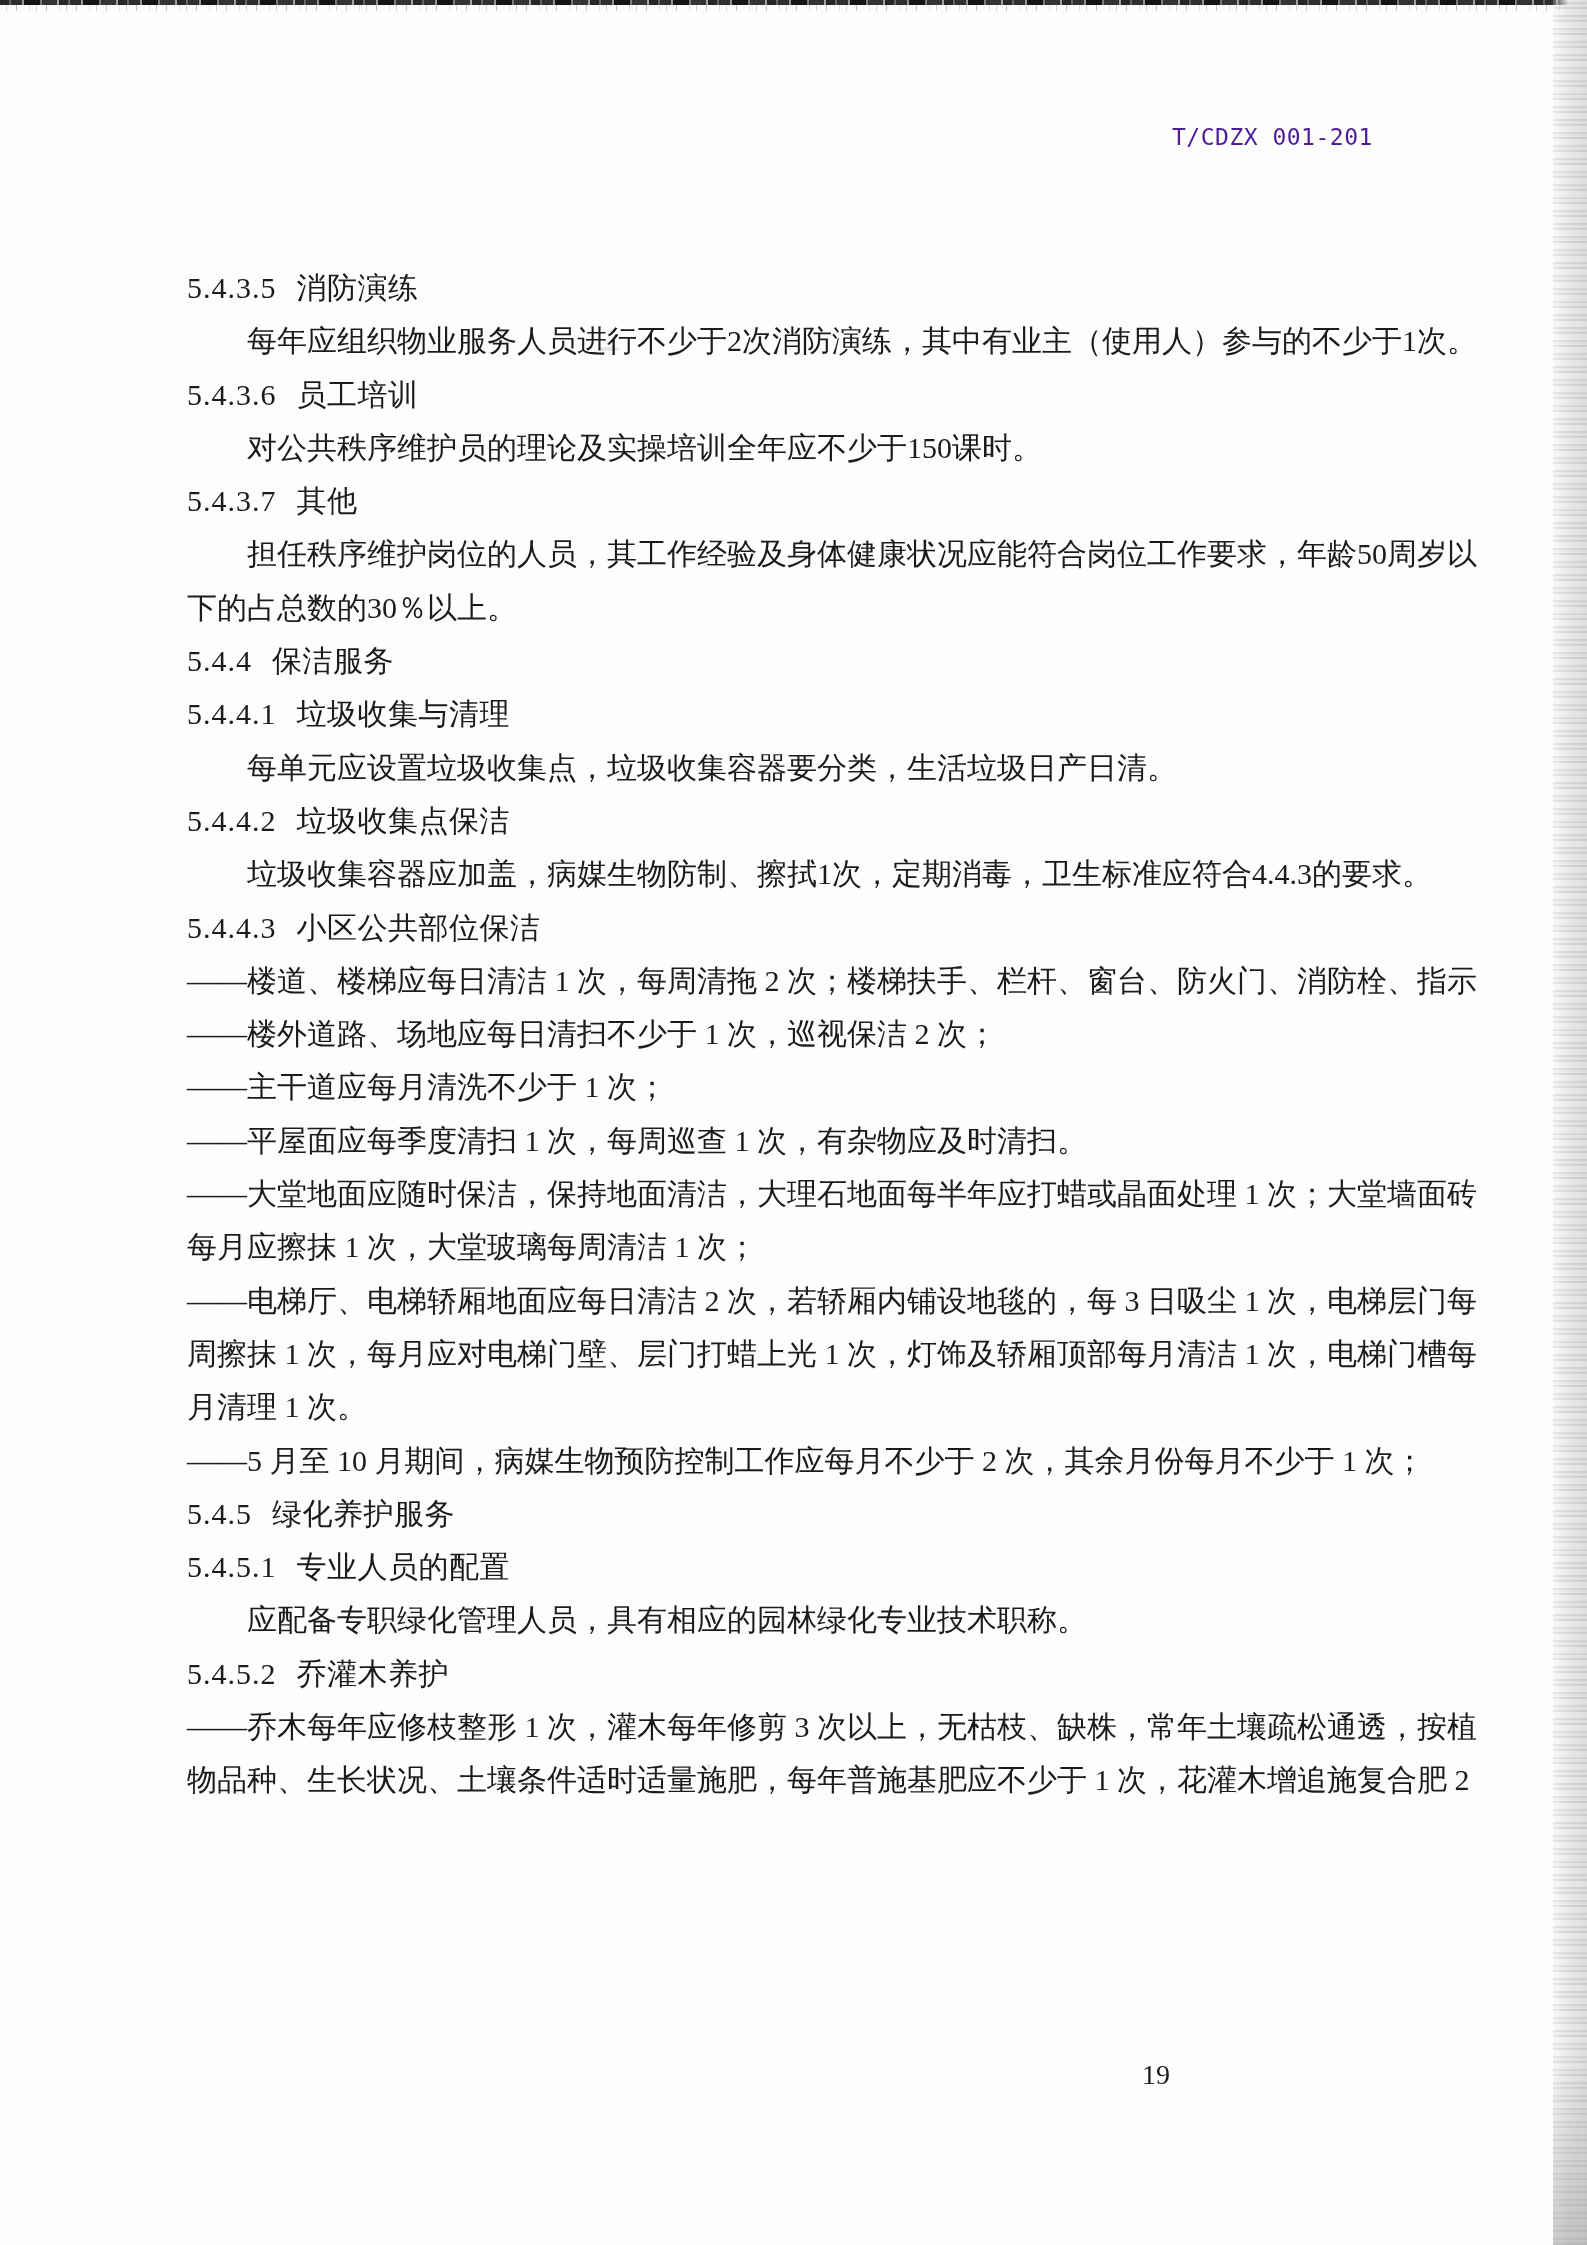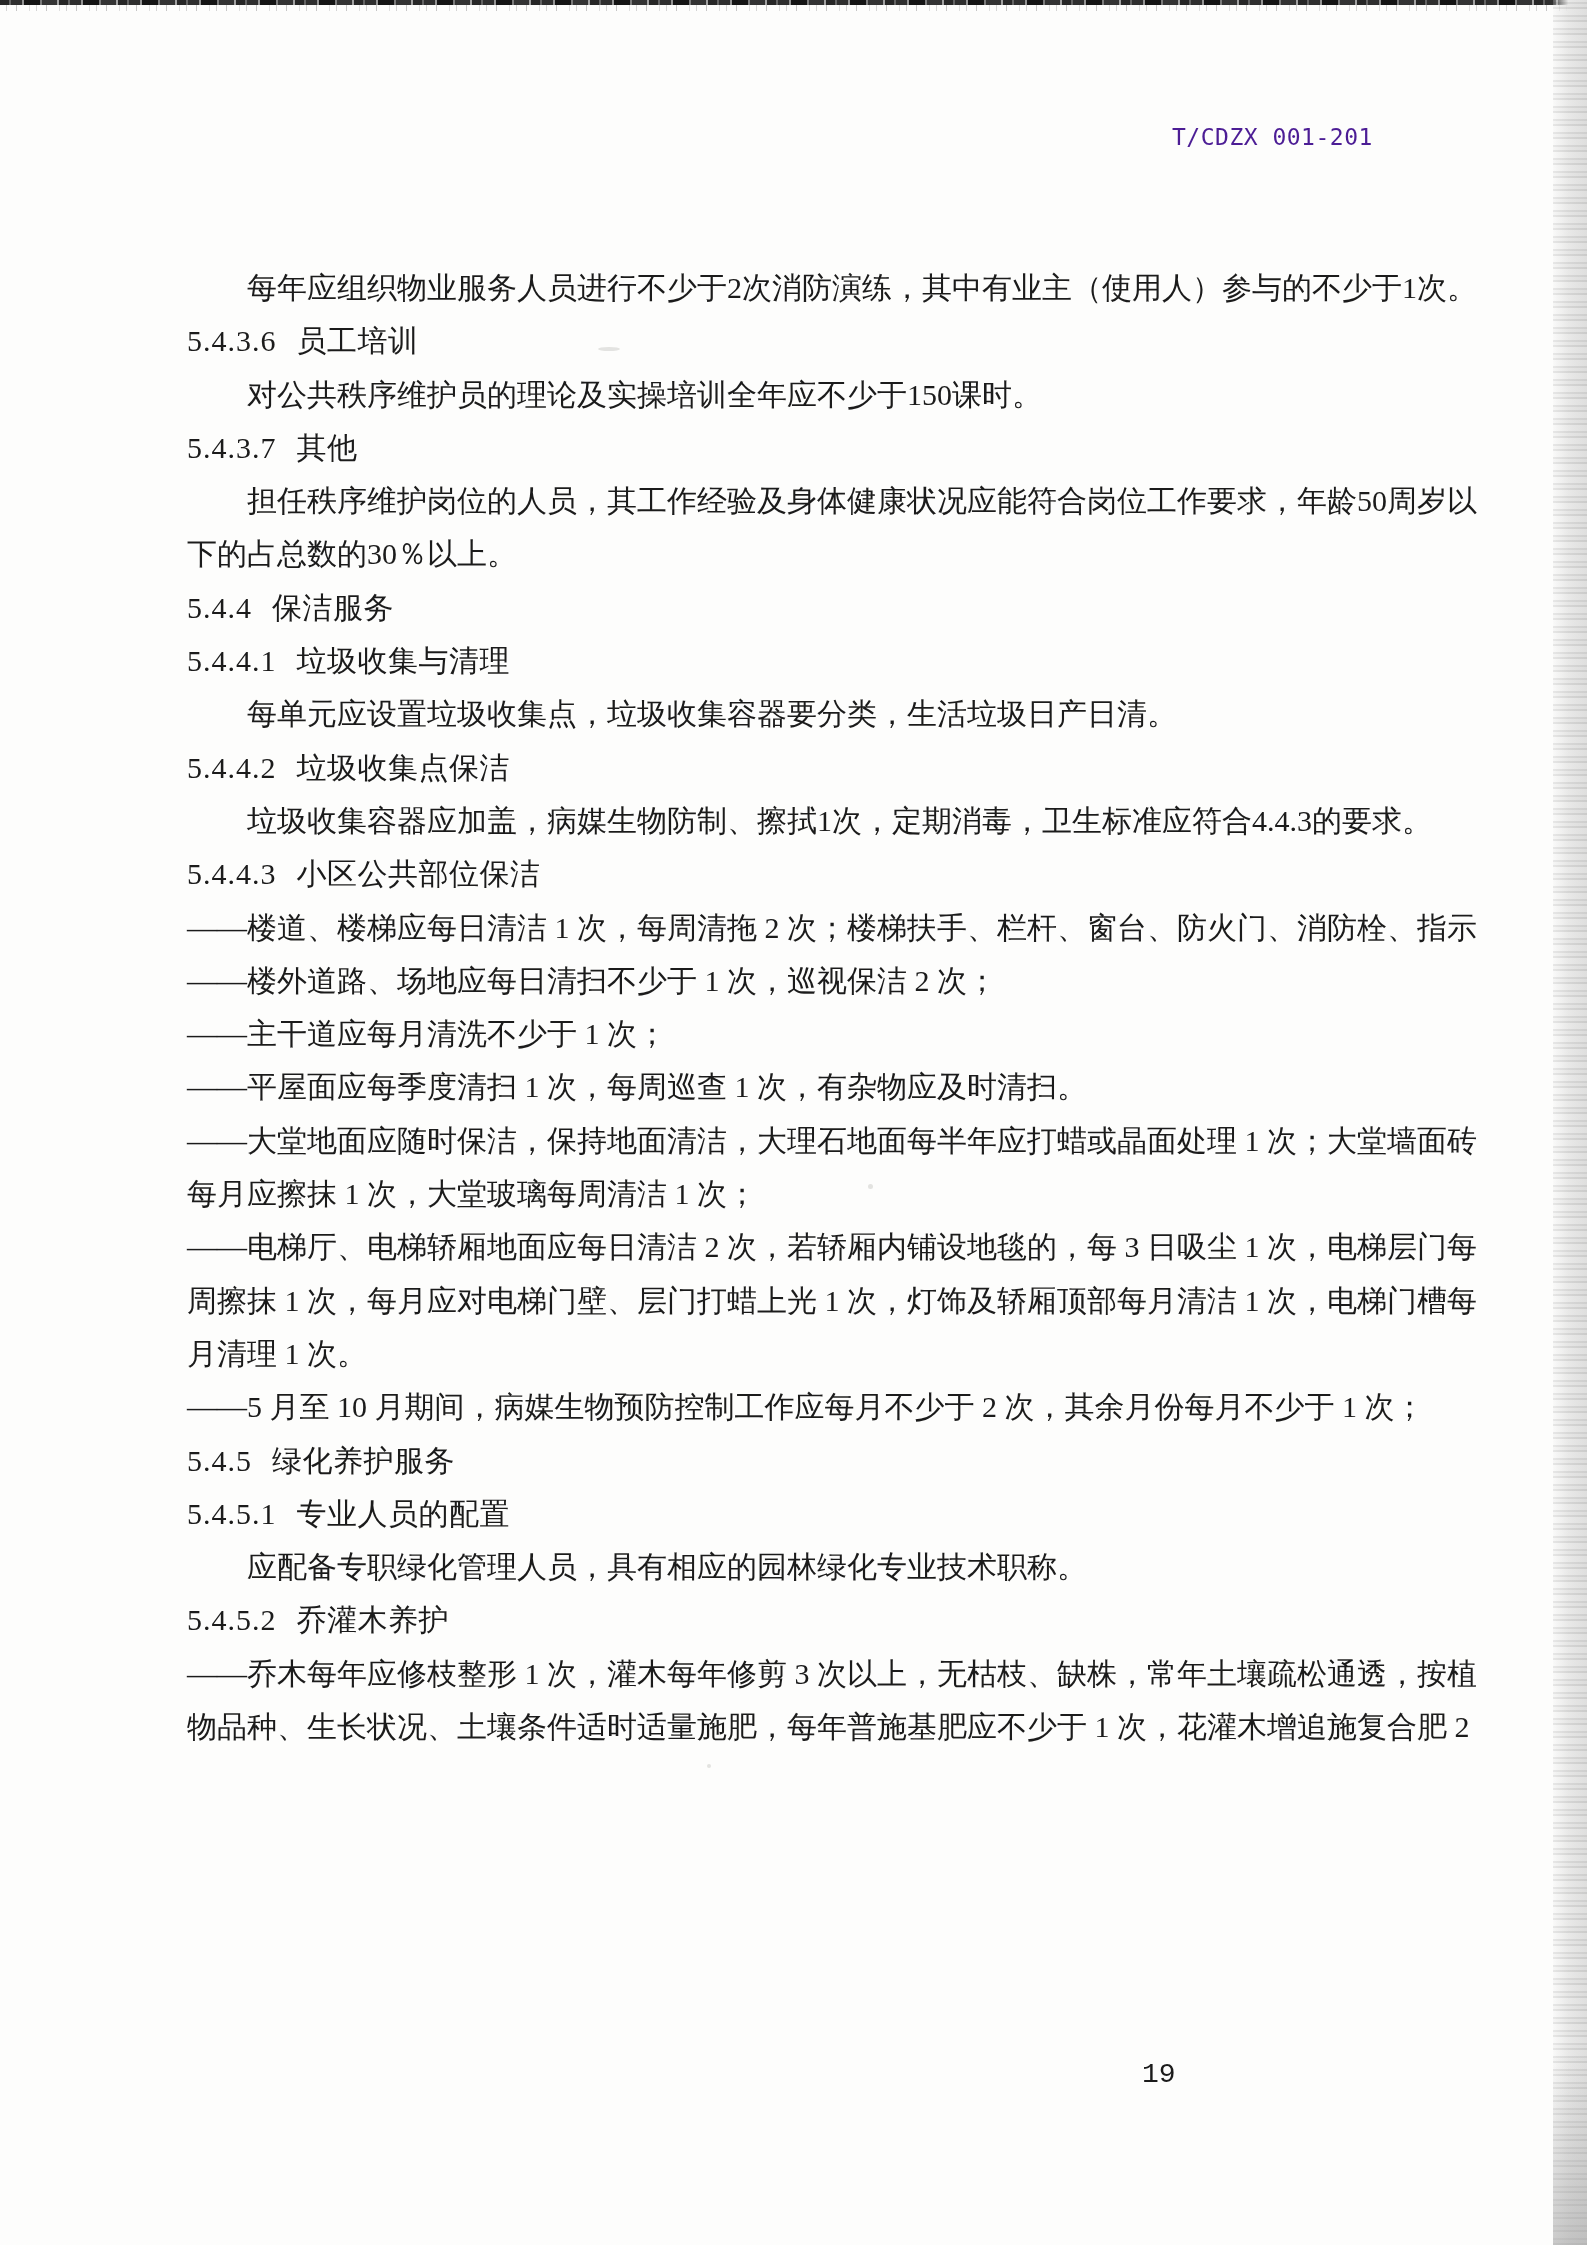--- a/index.html
+++ b/index.html
@@ -59,38 +59,39 @@
   .line .num{
     font-family:"Liberation Serif","DejaVu Serif",serif;
     margin-right:20px;letter-spacing:1px;
   }
   .line .title{
     font-family:"Liberation Sans","DejaVu Sans",sans-serif;
     letter-spacing:.5px;
   }
   .page-number{
     position:absolute;left:1142px;top:2059px;
-    font-size:28px;font-family:Liberation Mono, monospace;
+    font-size:28px;font-family:Liberation Serif, serif;
     color:#1b1b1b;
   }
 </style>
 </head>
 <body>
 
 <div class="scan-top"></div>
 <div class="scan-top-noise"></div>
 <div class="scan-right"></div>
 <div class="scan-right-dark"></div>
 <div class="smudge s1"></div>
 <div class="smudge s2"></div>
 <div class="smudge s3"></div>
 
 <div class="doc-header">T/CDZX 001-201</div>
 
 <div class="content">
+    <div class="line heading"><span class="num">5.4.3.5</span><span class="title">消防演练</span></div>
     <div class="line para">每年应组织物业服务人员进行不少于2次消防演练，其中有业主（使用人）参与的不少于1次。</div>
     <div class="line heading"><span class="num">5.4.3.6</span><span class="title">员工培训</span></div>
     <div class="line para">对公共秩序维护员的理论及实操培训全年应不少于150课时。</div>
     <div class="line heading"><span class="num">5.4.3.7</span><span class="title">其他</span></div>
     <div class="line para">担任秩序维护岗位的人员，其工作经验及身体健康状况应能符合岗位工作要求，年龄50周岁以</div>
     <div class="line flush">下的占总数的30％以上。</div>
     <div class="line heading"><span class="num">5.4.4</span><span class="title">保洁服务</span></div>
     <div class="line heading"><span class="num">5.4.4.1</span><span class="title">垃圾收集与清理</span></div>
     <div class="line para">每单元应设置垃圾收集点，垃圾收集容器要分类，生活垃圾日产日清。</div>
     <div class="line heading"><span class="num">5.4.4.2</span><span class="title">垃圾收集点保洁</span></div>

